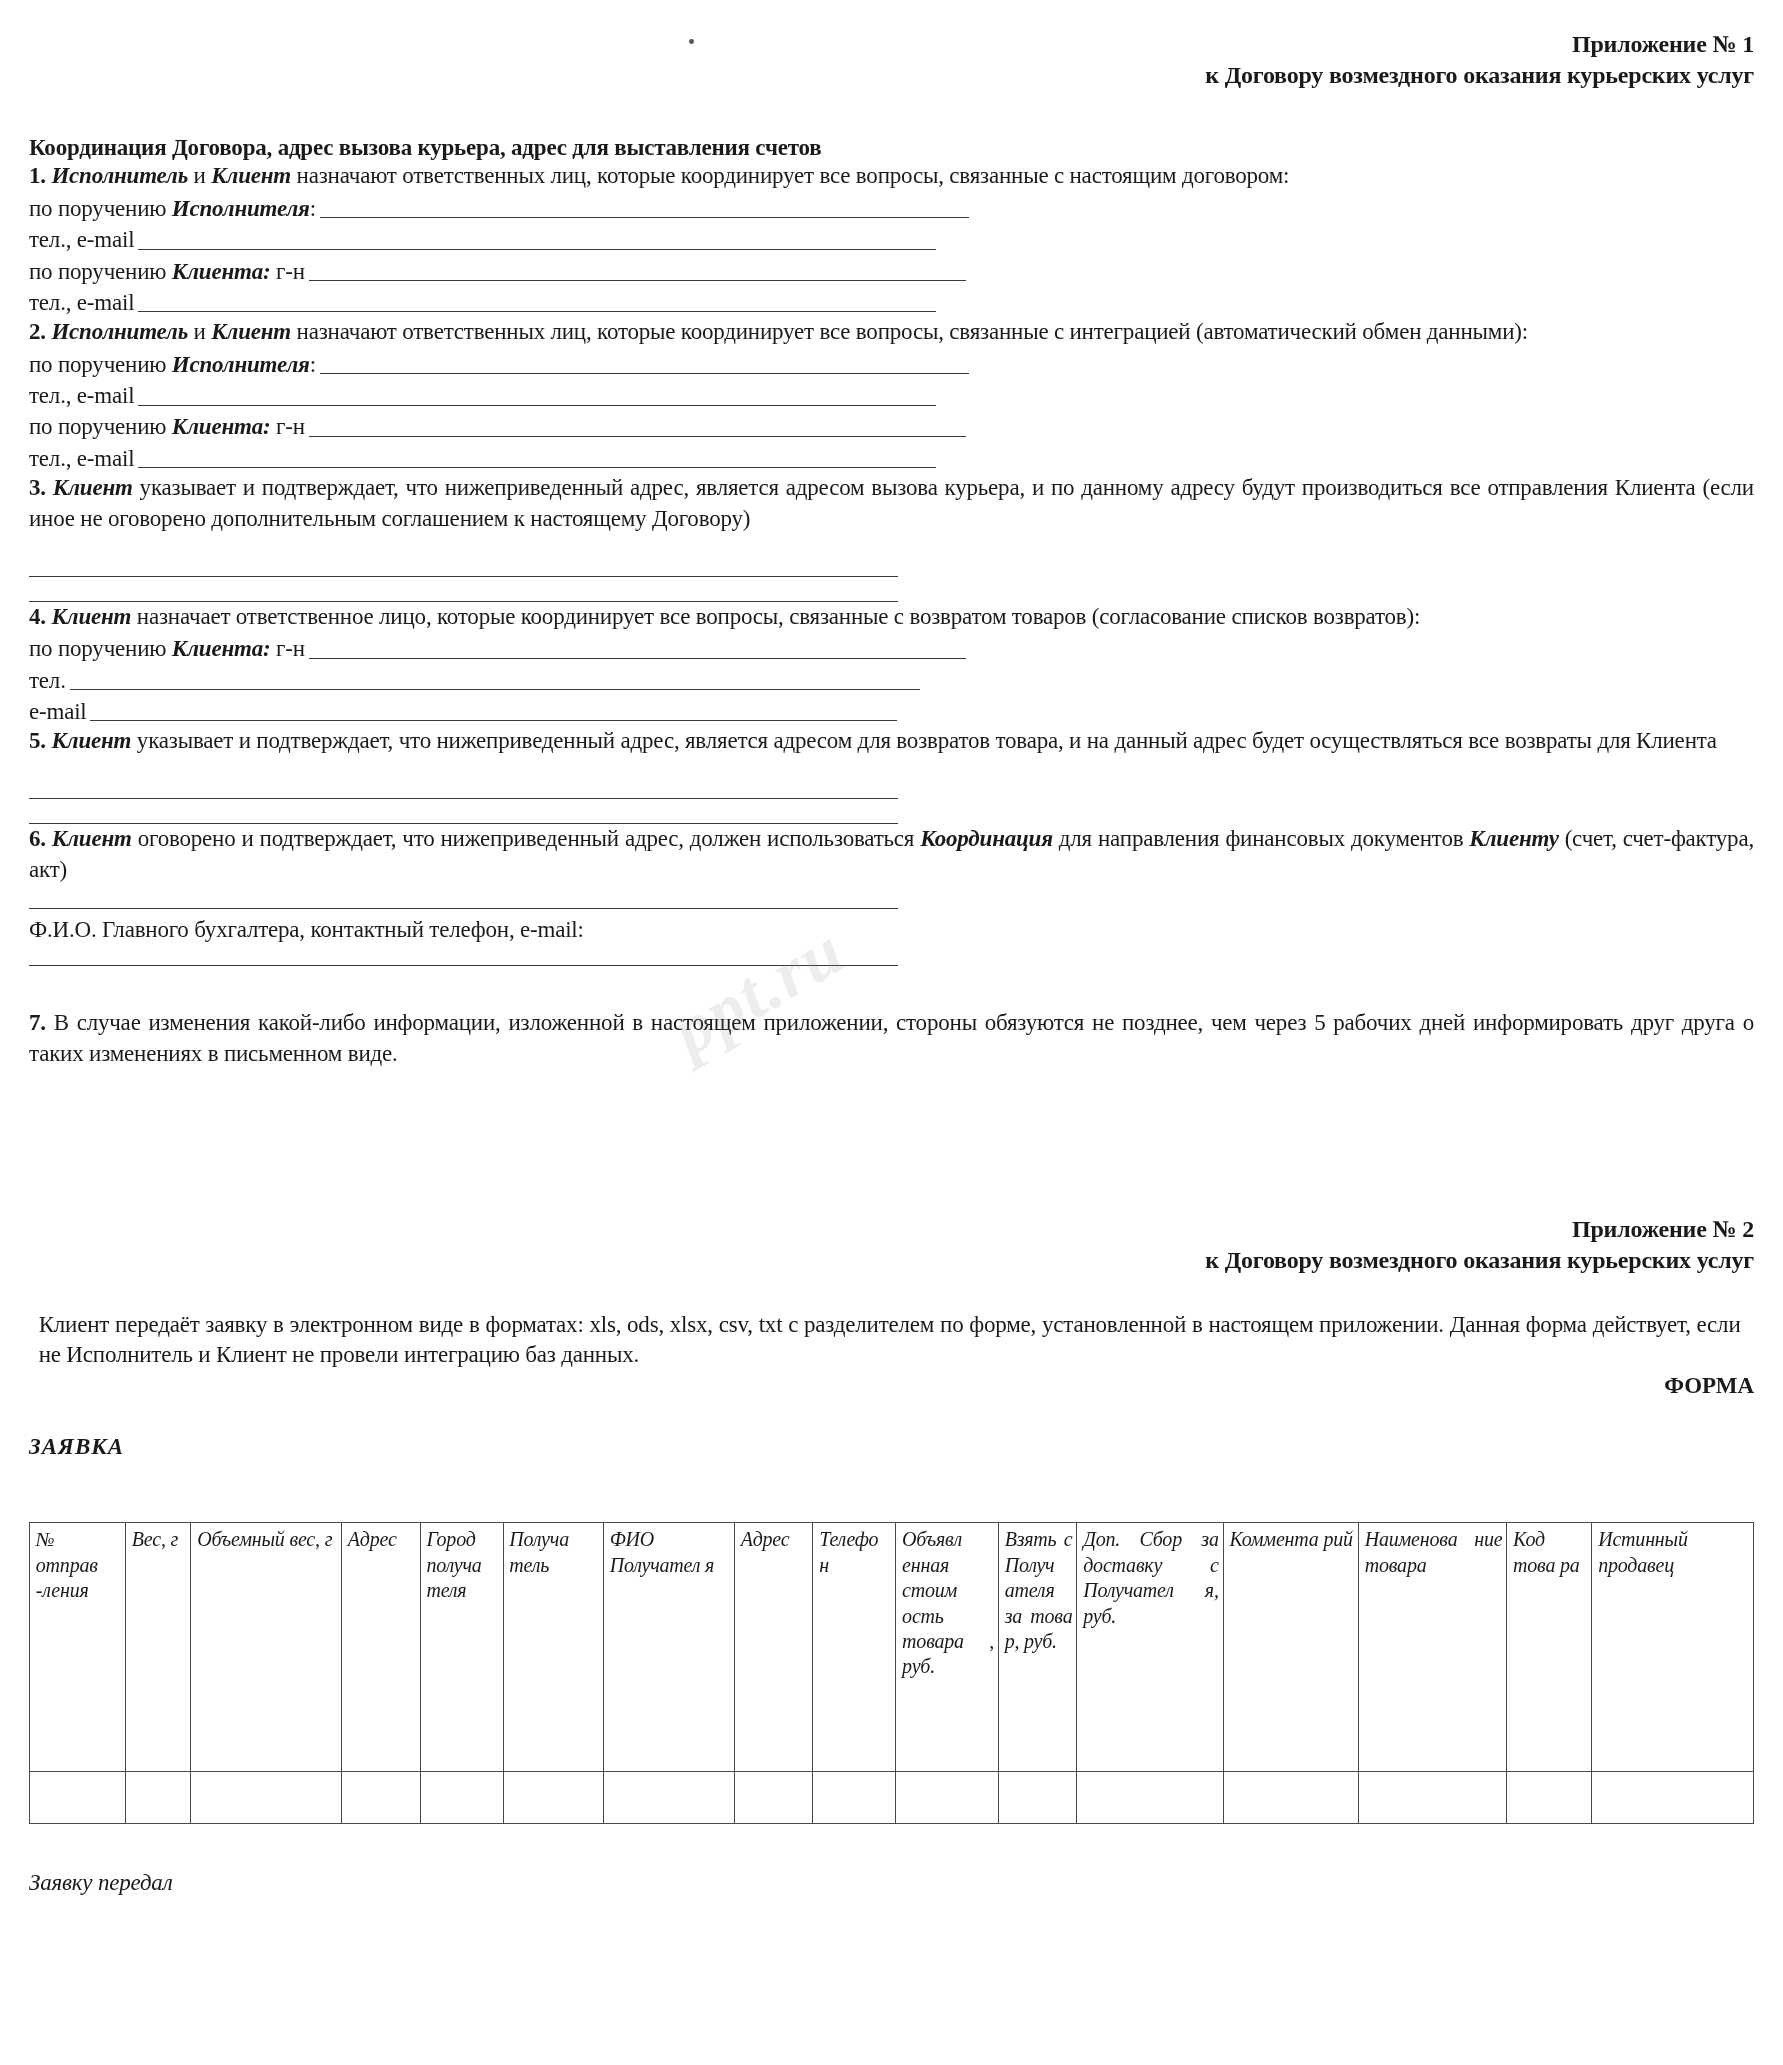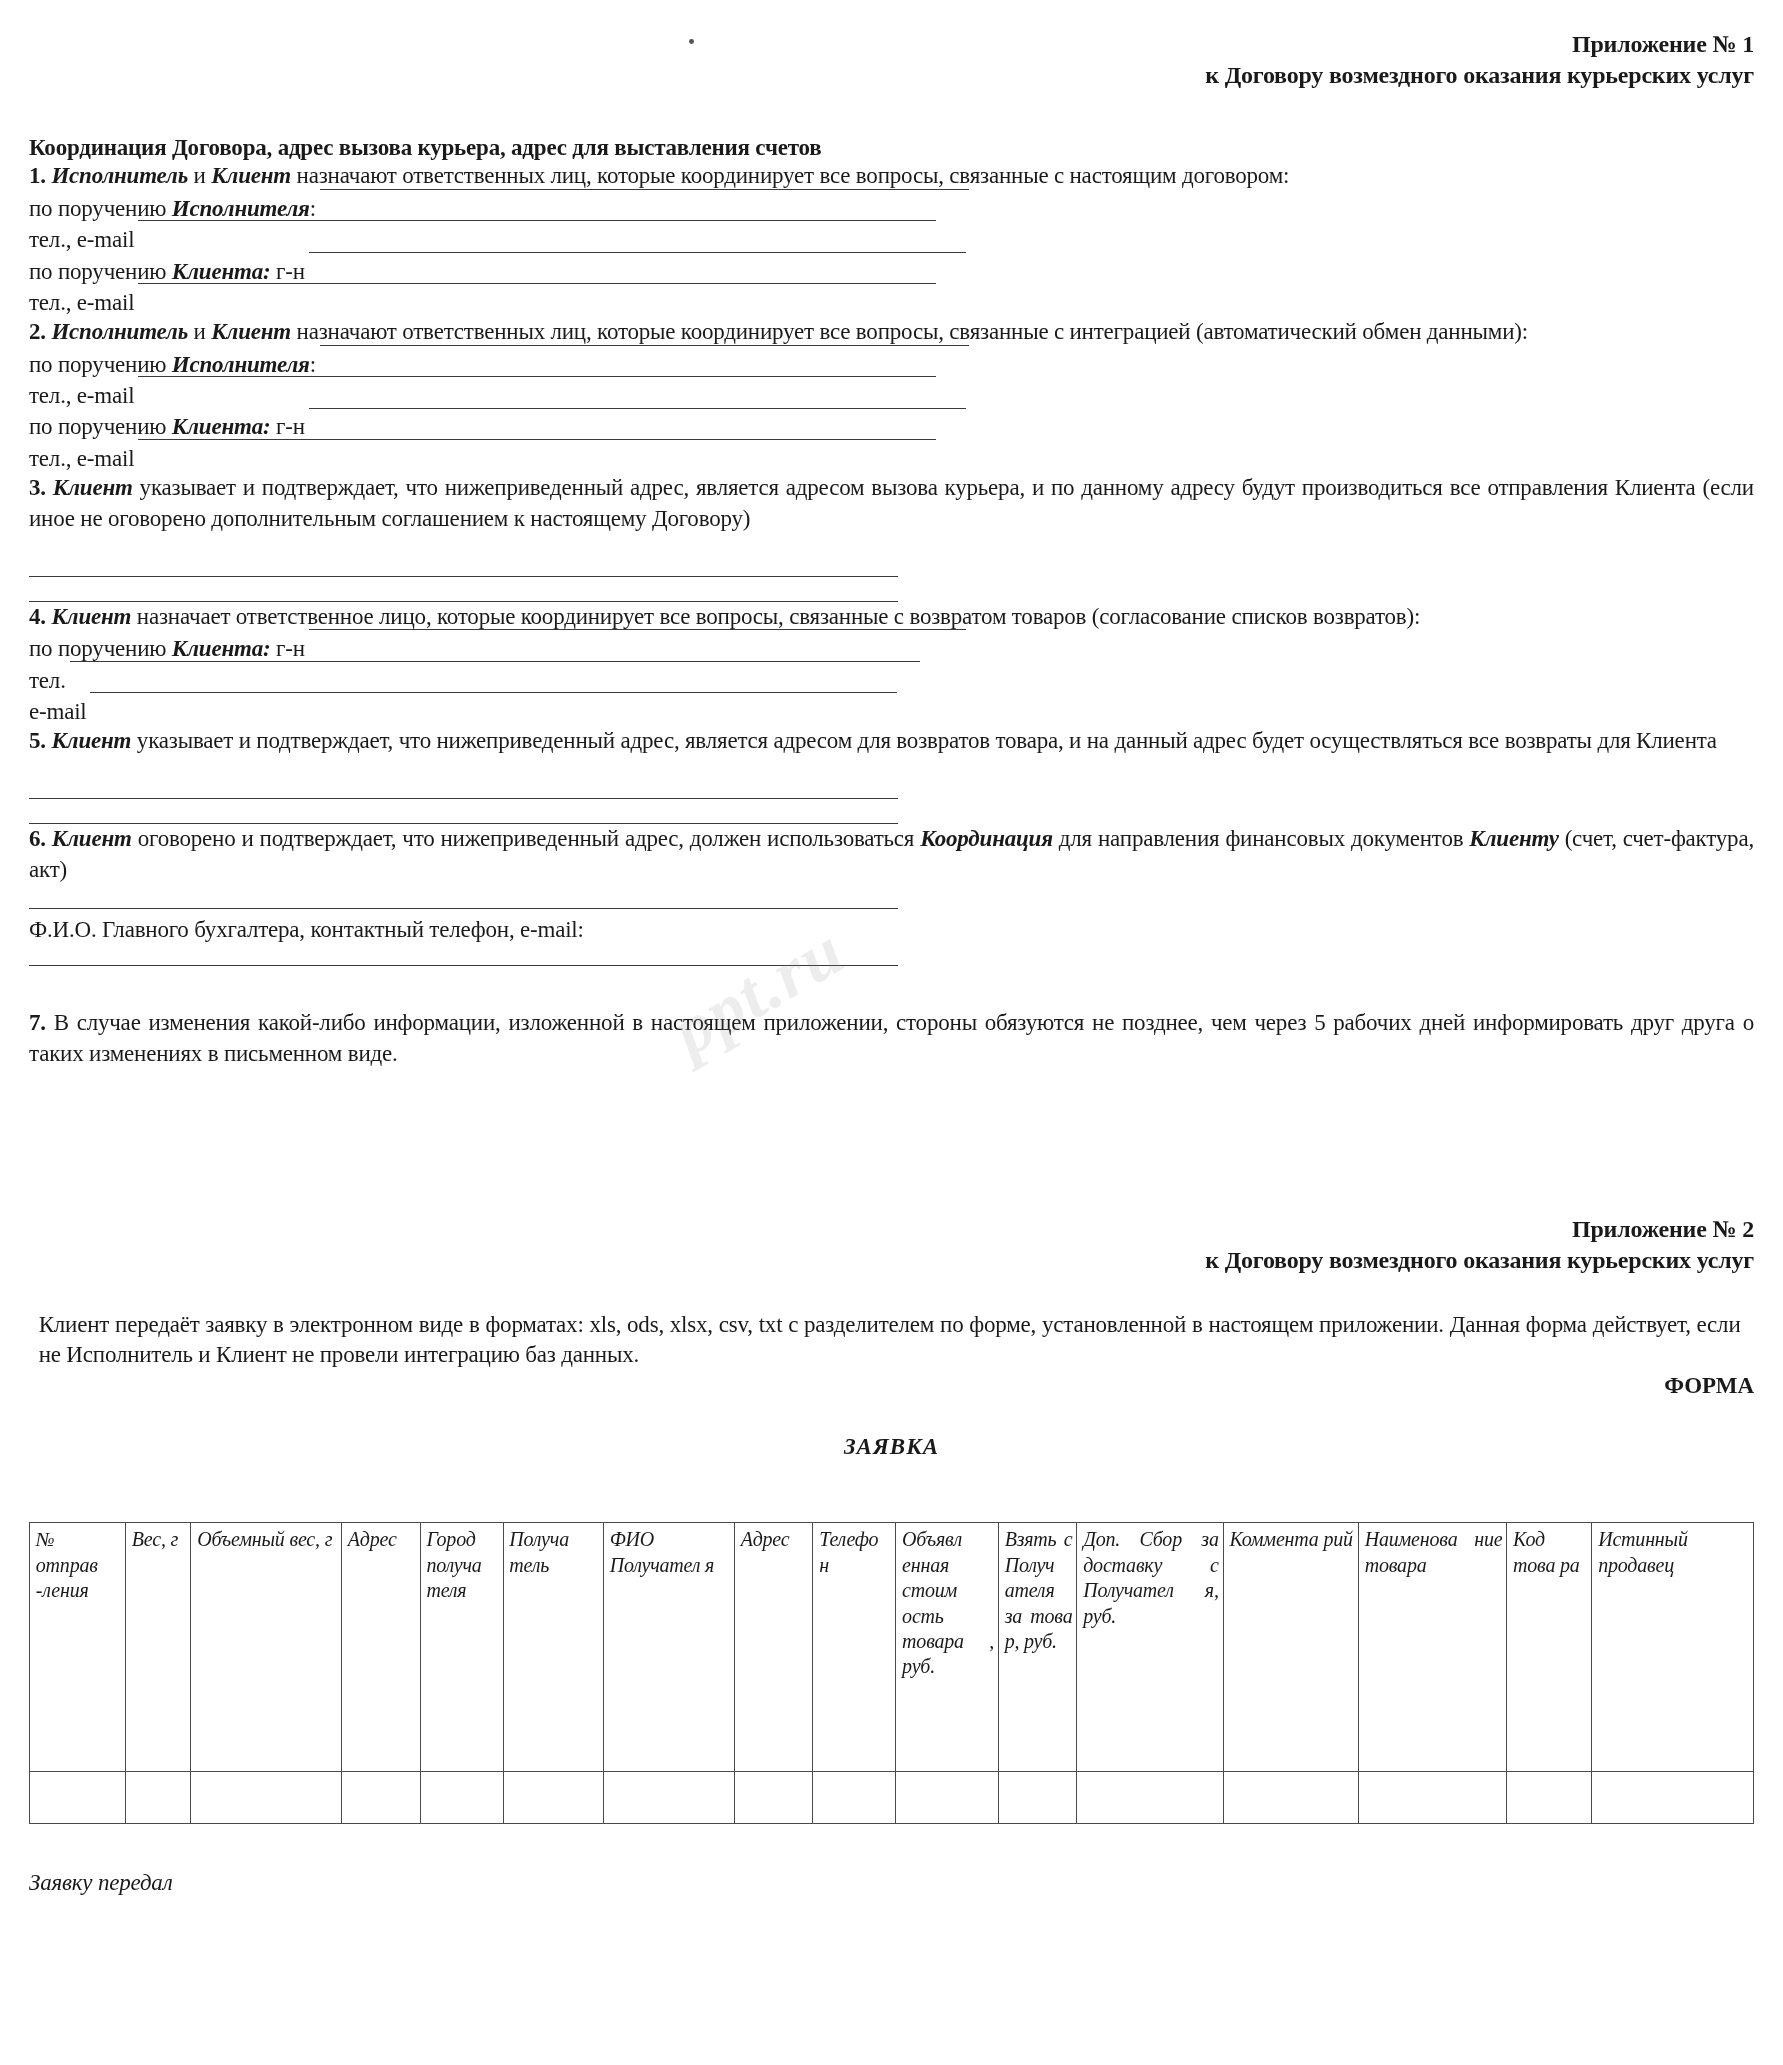--- a/index.html
+++ b/index.html
@@ -46,20 +46,21 @@
     line-height: 1.33;
     text-align: justify;
     letter-spacing: -0.2px;
   }
   .para.num { }
   .para.tight { margin-top: 0; }
 
   
   .fill-row {
     display: flex;
+    align-items: flex-end;
     font-size: 23px;
     line-height: 1.28;
     letter-spacing: -0.2px;
     margin-top: 1.9px;
   }
   .fill-row .lbl { white-space: nowrap; padding-right: 3.9px; }
   .fill-row .rule {
     flex: 0 0 auto;
     border-bottom: 1.5px solid #3a3a3a;
     height: 0;
@@ -93,21 +94,20 @@
     margin-top: 33px;
     padding: 0 13.5px 0 9.7px;
   }
   .center-head {
     text-align: right;
     font-weight: bold;
     font-size: 23px;
     margin-top: 1.9px;
   }
   .center-sub {
-    text-align: center;
     font-style: italic;
     font-weight: bold;
     font-size: 23px;
     margin-top: 35px;
     letter-spacing: 1px;
   }
 
   
   table.zayavka {
     border-collapse: collapse;

